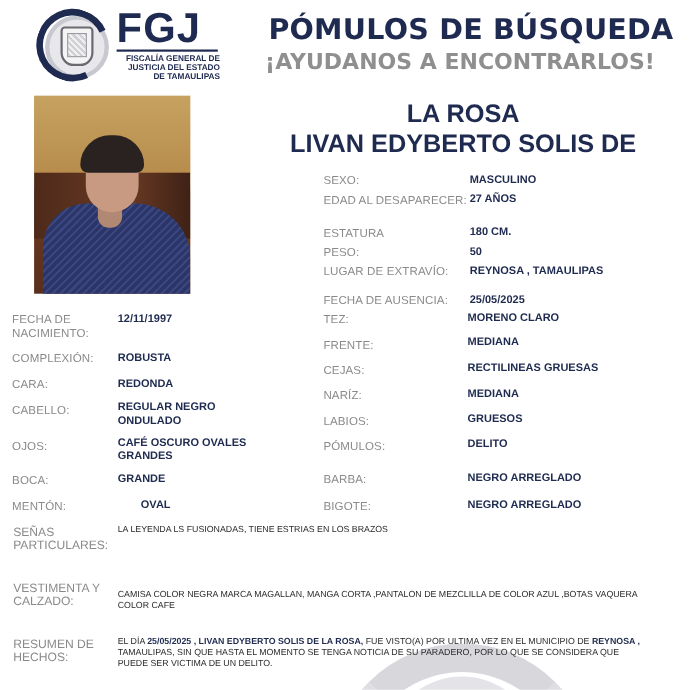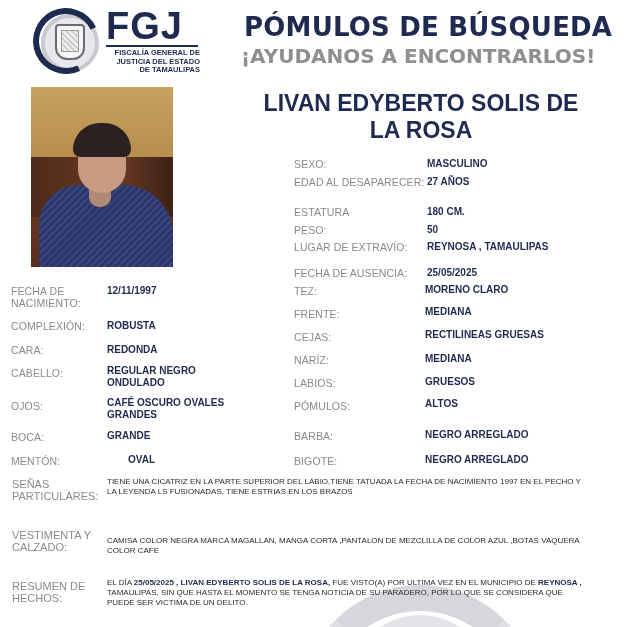--- a/index.html
+++ b/index.html
@@ -49,22 +49,22 @@
 <div class="abs fgj-rule"></div>
 <div class="abs fgj-sub">
   <div>FISCALÍA GENERAL DE</div>
   <div>JUSTICIA DEL ESTADO</div>
   <div>DE TAMAULIPAS</div>
 </div>
 
 <div class="abs title1">PÓMULOS DE BÚSQUEDA</div>
 <div class="abs title2">¡AYUDANOS A ENCONTRARLOS!</div>
 <div class="abs name">
+  <div>LA ROSA</div>
   <div>LIVAN EDYBERTO SOLIS DE</div>
-  <div>LA ROSA</div>
 </div>
 
 <div class="abs photo">
   <div class="wall"></div>
   <div class="chair"></div>
   <div class="body"></div>
   <div class="neck"></div>
   <div class="face"></div>
   <div class="hair"></div>
 </div>
@@ -96,21 +96,21 @@
 <div class="abs gray-lbl" style="left:294px;top:331px;">CEJAS:</div>
 <div class="abs val" style="left:425px;top:329px;">RECTILINEAS GRUESAS</div>
 
 <div class="abs gray-lbl" style="left:294px;top:354px;">NARÍZ:</div>
 <div class="abs val" style="left:425px;top:353px;">MEDIANA</div>
 
 <div class="abs gray-lbl" style="left:294px;top:377px;">LABIOS:</div>
 <div class="abs val" style="left:425px;top:376px;">GRUESOS</div>
 
 <div class="abs gray-lbl" style="left:294px;top:400px;">PÓMULOS:</div>
-<div class="abs val" style="left:425px;top:398px;">ALTOS</div>
+<div class="abs val" style="left:425px;top:398px;">DELITO</div>
 
 <div class="abs gray-lbl" style="left:294px;top:430px;">BARBA:</div>
 <div class="abs val" style="left:425px;top:429px;">NEGRO ARREGLADO</div>
 
 <div class="abs gray-lbl" style="left:294px;top:455px;">BIGOTE:</div>
 <div class="abs val" style="left:425px;top:454px;">NEGRO ARREGLADO</div>
 
 <div class="abs gray-lbl" style="left:11px;top:285px;line-height:12px;">
   <div>FECHA DE</div>
     <div>NACIMIENTO:</div>
@@ -139,21 +139,20 @@
 <div class="abs val" style="left:107px;top:430px;">GRANDE</div>
 
 <div class="abs gray-lbl" style="left:11px;top:455px;">MENTÓN:</div>
 <div class="abs val" style="left:128px;top:454px;">OVAL</div>
 
 <div class="abs lbl-big" style="left:12px;top:478px;">
   <div>SEÑAS</div>
     <div>PARTICULARES:</div>
 </div>
 <div class="abs small-txt" style="left:107px;top:477px;width:520px;">
-  <div>TIENE UNA CICATRIZ EN LA PARTE SUPERIOR DEL LABIO,TIENE TATUADA LA FECHA DE NACIMIENTO 1997 EN EL PECHO Y</div>
     <div>LA LEYENDA LS FUSIONADAS, TIENE ESTRIAS EN LOS BRAZOS</div>
 </div>
 
 <div class="abs lbl-big" style="left:12px;top:529px;">
   <div>VESTIMENTA Y</div>
     <div>CALZADO:</div>
 </div>
 <div class="abs small-txt" style="left:107px;top:536px;width:520px;">
   <div>CAMISA COLOR NEGRA MARCA MAGALLAN, MANGA CORTA  ,PANTALON DE MEZCLILLA DE COLOR AZUL ,BOTAS VAQUERA</div>
     <div>COLOR CAFE</div>

